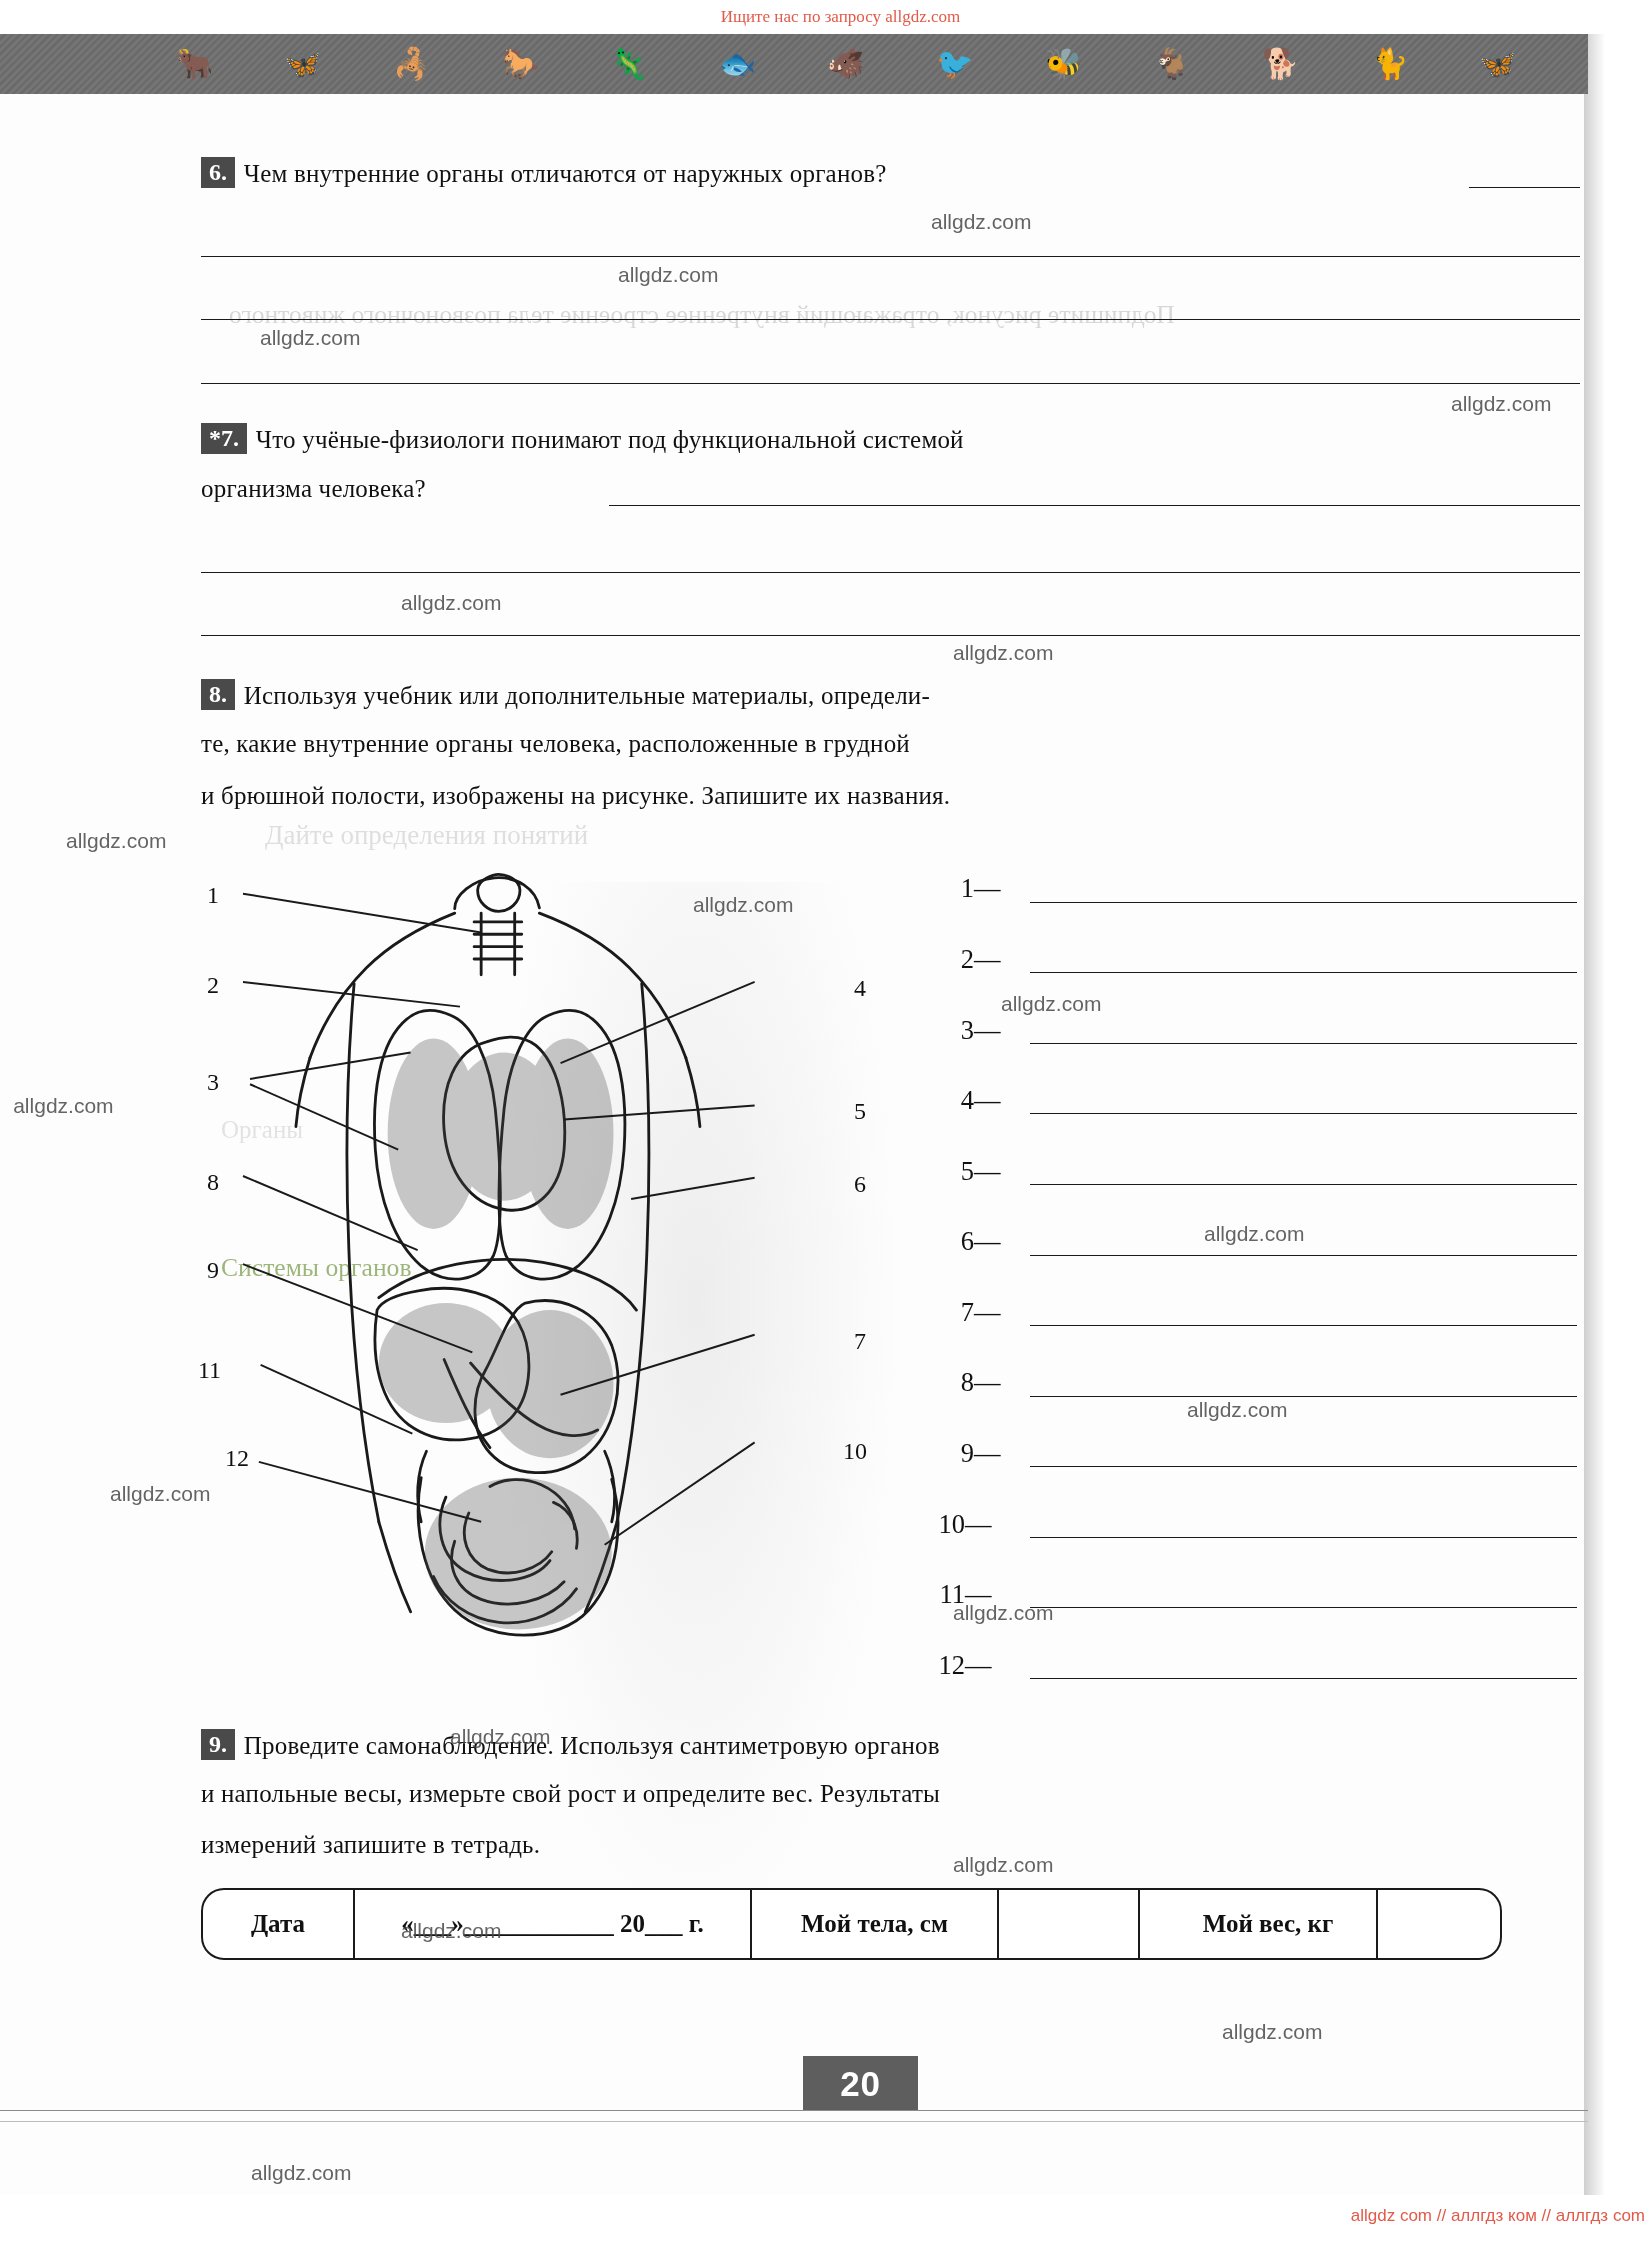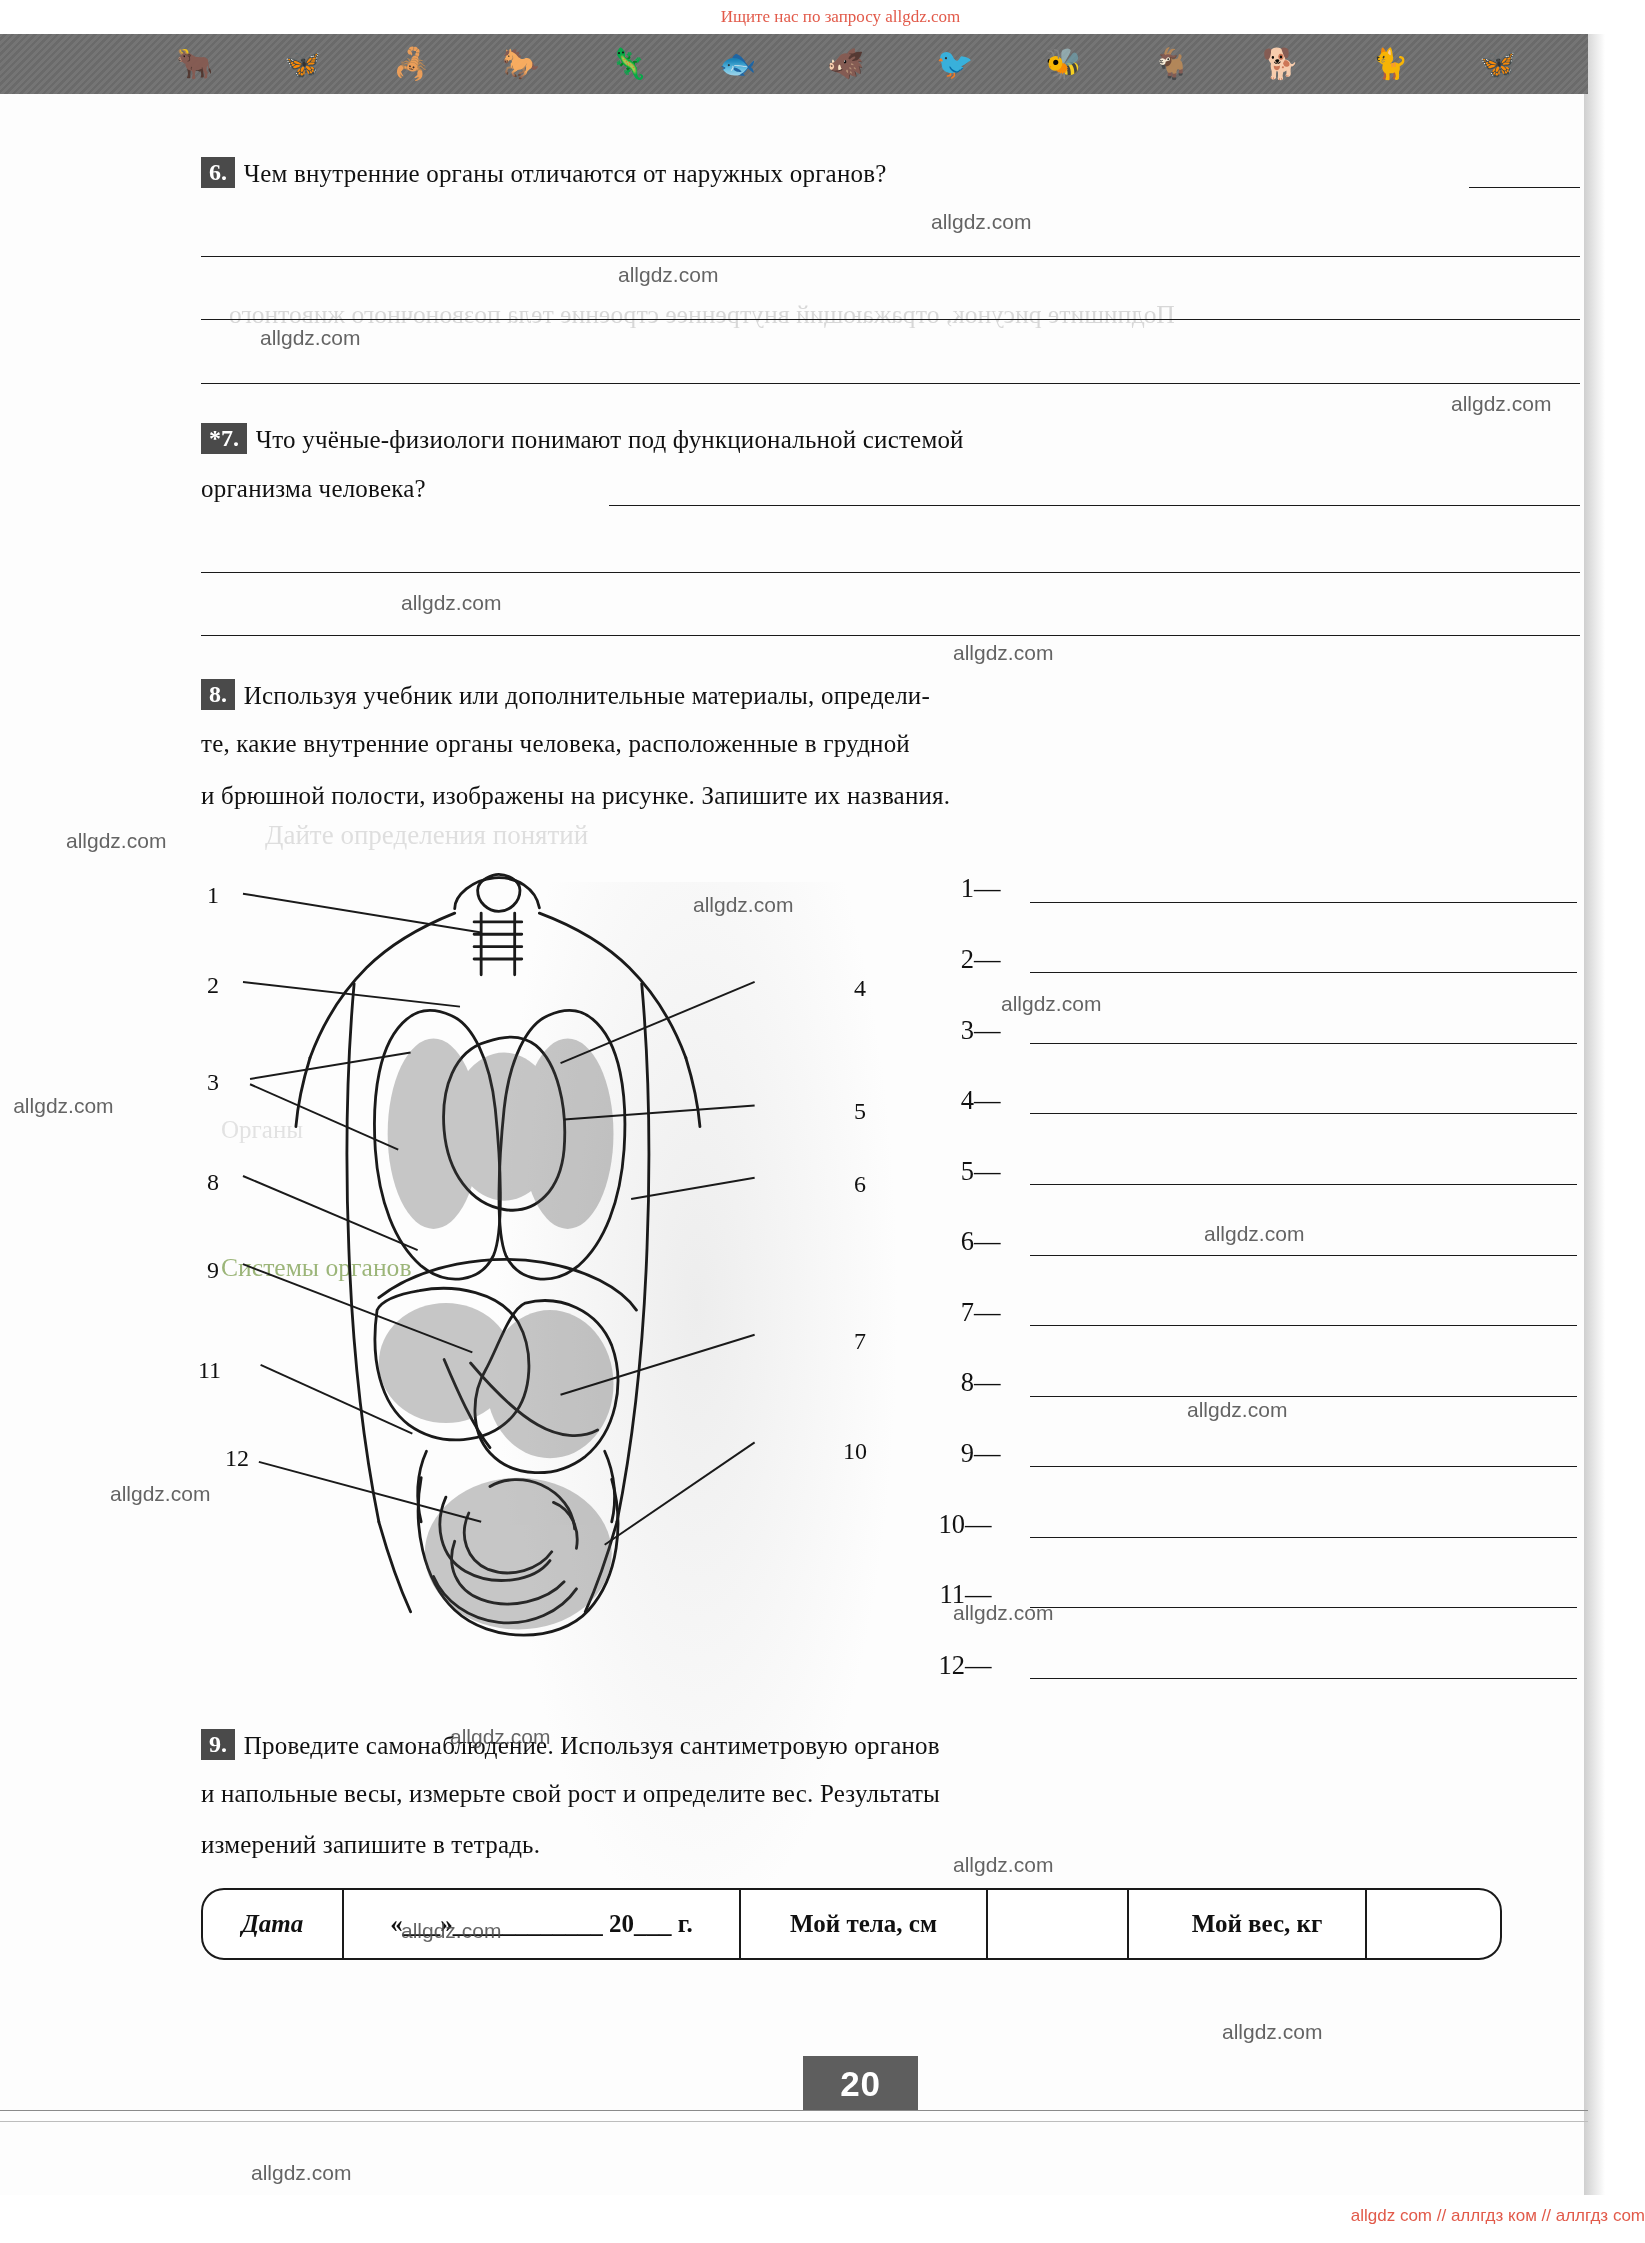--- a/index.html
+++ b/index.html
@@ -432,21 +432,21 @@
     <span class="qnum">9.</span><span class="qtext">Проведите самонаблюдение. Используя сантиметровую органов</span>
   </div>
   <div class="qblock" style="left:201px; top:1780px;">
     <span class="qtext">и напольные весы, измерьте свой рост и определите вес. Результаты</span>
   </div>
   <div class="qblock" style="left:201px; top:1831px;">
     <span class="qtext">измерений запишите в тетрадь.</span>
   </div>
 
   <div class="tablewrap">
-    <div class="tcell" style="width:141px;font-style:italic;">Дата</div>
+    <div class="tcell" style="width:152px;">Дата</div>
     <div class="tcell" style="width:397px; font-weight:bold;">«___»____________ 20___ г.</div>
     <div class="tcell" style="width:247px;">Мой тела, см</div>
     <div class="tcell" style="width:141px;"></div>
     <div class="tcell" style="width:238px;padding-left:20px;">Мой вес, кг</div>
     <div class="tcell" style="flex:1;"></div>
   </div>
 
   <div class="pagenum">20</div>
   <div class="botline"></div>
   <div class="botline2"></div>

